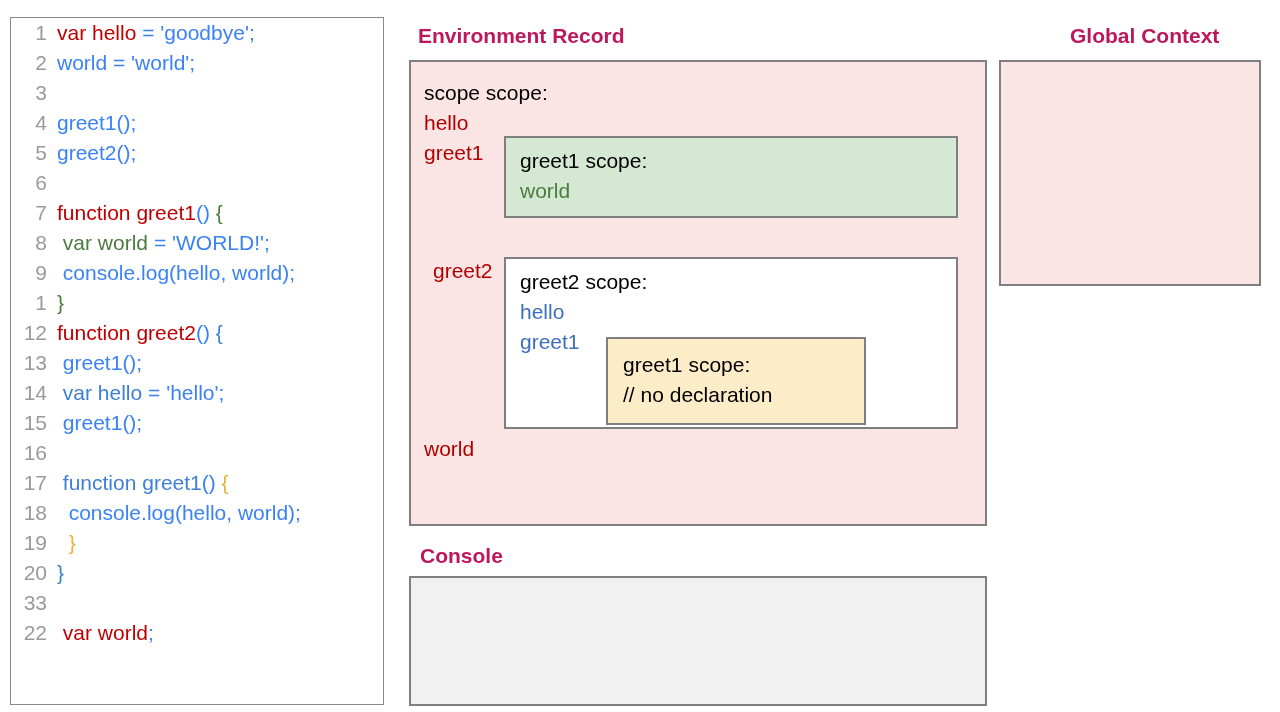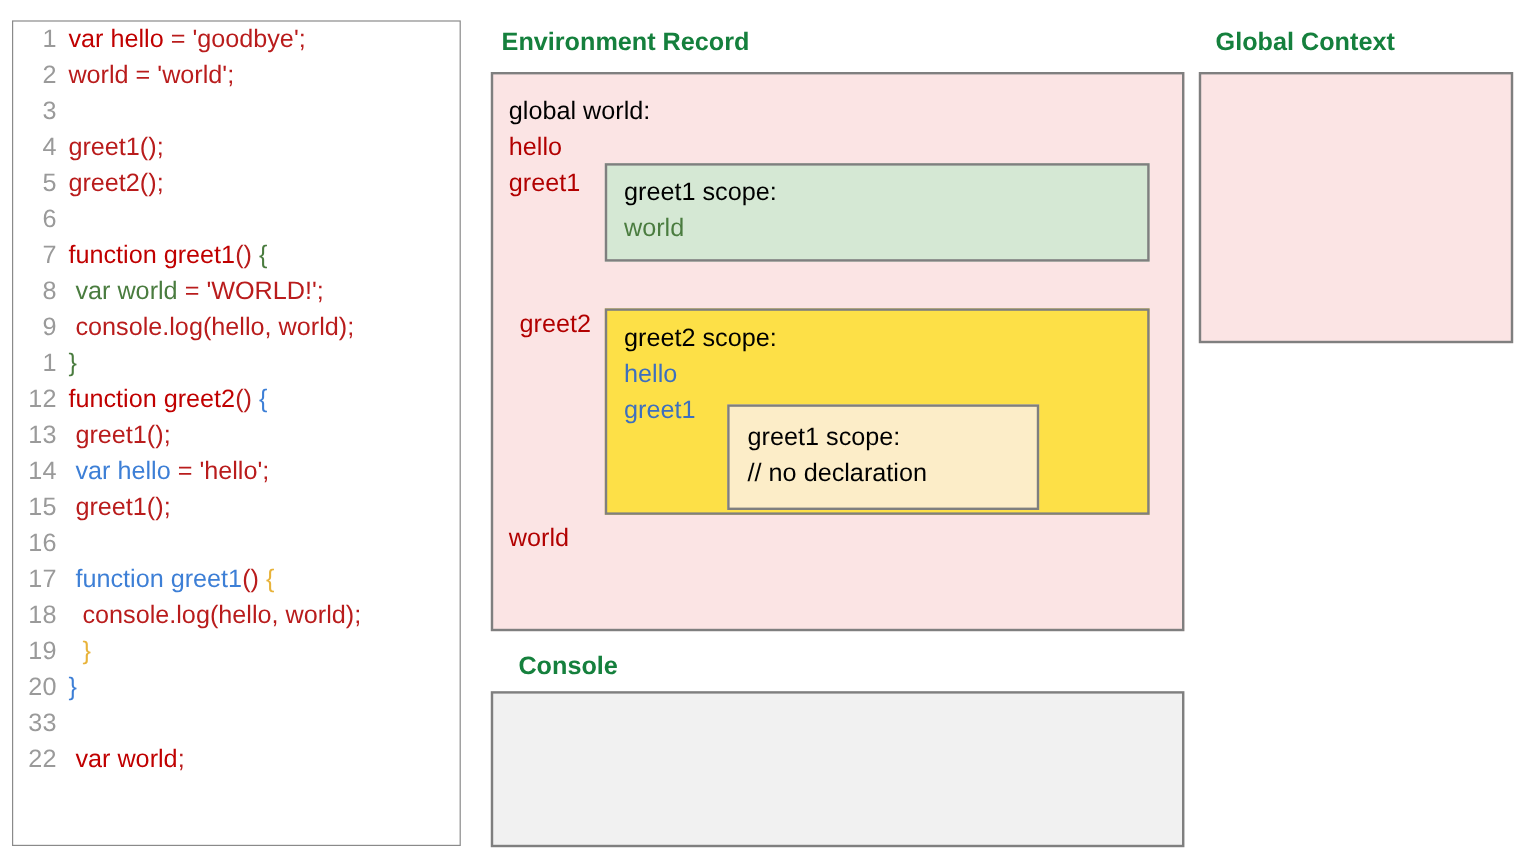--- a/index.html
+++ b/index.html
@@ -55,35 +55,35 @@
     padding-left: 10px;
     color: #000000;
     font-family: "Liberation Sans", sans-serif;
     font-size: 21px;
   }
 
   .tk-red    { color: #c00000; }
   .tk-green  { color: #4a7c3f; }
   .tk-blue   { color: #3d7fd6; }
   .tk-orange { color: #e8b33a; }
-  .tk-black  { color: #b91c1c; }
+  .tk-black  { color: #3b82f6; }
 
   
   .section-heading {
     position: absolute;
     font-weight: bold;
     font-size: 21px;
-    color: #15803d;
+    color: #be185d;
     font-family: "Liberation Sans", sans-serif;
     white-space: nowrap;
   }
 
   #env-heading    { left: 418px; top: 24px; }
-  #global-heading { left: 1013px; top: 24px; text-align: center; }
-  #console-heading{ left: 432px; top: 544px; text-align: right; }
+  #global-heading { left: 1070px; top: 24px; text-align: center; }
+  #console-heading{ left: 420px; top: 544px; text-align: right; }
 
   
   #env-box {
     position: absolute;
     left: 409px;
     top: 60px;
     width: 578px;
     height: 466px;
     background: #fbe4e4;
     border: 2px solid #7f7f7f;
@@ -121,21 +121,21 @@
   #greet1-title { position: absolute; left: 14px; top: 8px; }
   #greet1-var   { position: absolute; left: 14px; top: 38px; }
 
   
   #greet2-box {
     position: absolute;
     left: 93px;
     top: 195px;
     width: 454px;
     height: 172px;
-    background: #fde047;
+    background: #ffffff;
     border: 2px solid #7f7f7f;
     box-sizing: border-box;
   }
   #greet2-title    { position: absolute; left: 14px; top: 8px; }
   #greet2-var-hello{ position: absolute; left: 14px; top: 38px; }
   #greet2-var-g1   { position: absolute; left: 14px; top: 68px; }
 
   
   #greet1-inner-box {
     position: absolute;
@@ -211,21 +211,21 @@
         <div class="code-line"><span class="ln">19</span><span class="code-text"><span class="tk-black">  </span><span class="tk-orange">}</span></span></div>
         <div class="code-line"><span class="ln">20</span><span class="code-text"><span class="tk-blue">}</span></span></div>
         <div class="code-line"><span class="ln">33</span><span class="code-text"><span class="tk-black"></span></span></div>
         <div class="code-line"><span class="ln">22</span><span class="code-text"><span class="tk-black"> </span><span class="tk-red">var world</span><span class="tk-black">;</span></span></div>
       </div>
   </div>
 
   <div class="section-heading" id="env-heading">Environment Record</div>
 
   <div id="env-box">
-    <div class="scope-title" id="env-global-label">global world:</div>
+    <div class="scope-title" id="env-global-label">scope scope:</div>
 
     <div class="var-red" id="env-var-hello">hello</div>
 
     <div class="var-red" id="env-var-greet1">greet1</div>
 
     <div class="var-red" id="env-var-greet2">greet2</div>
 
     <div class="var-red" id="env-var-world">world</div>
 
     <div id="greet1-box">

